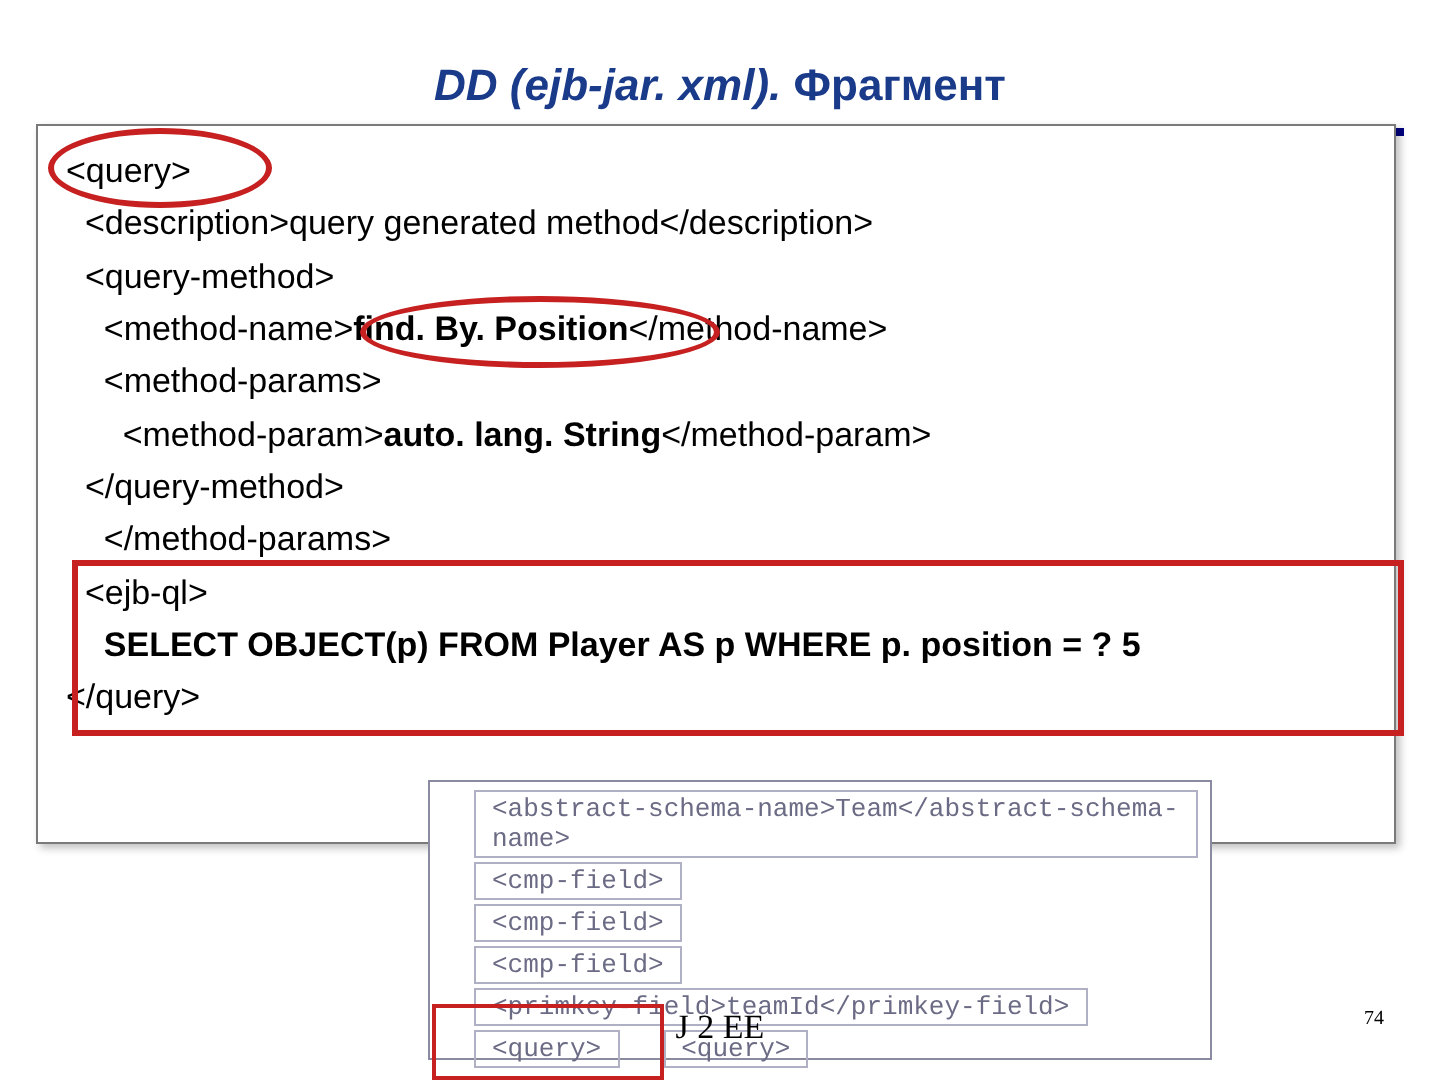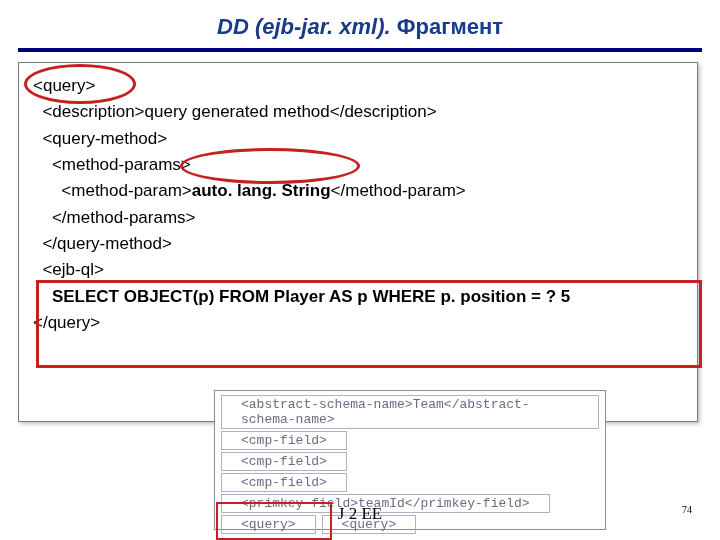--- a/index.html
+++ b/index.html
@@ -11,21 +11,21 @@
     font-family: Verdana, Geneva, sans-serif;
     position: relative;
     overflow: hidden;
   }
   .title {
     text-align: center;
     font-style: italic;
     font-weight: bold;
     color: #1a3a8a;
     font-size: 22px;
-    padding-top: 14px;
+    padding-top: 30px;
   }
   .title .frag {
     font-style: normal;
   }
   .hr-bar {
     height: 4px;
     background: #000080;
     margin: 8px 18px 0 18px;
   }
   .content-box {
@@ -83,23 +83,24 @@
     border: 1px solid #8a8aa0;
     background: #ffffff;
     font-family: "Courier New", monospace;
     font-size: 13px;
     color: #6b6b85;
     padding: 4px 6px;
     box-sizing: border-box;
   }
   .inset .row {
     border: 1px solid #b0b0c5;
-    padding: 1px 19px;
+    padding: 1px 8px;
     margin-bottom: 2px;
     display: inline-block;
+    margin-left: 16px;
   }
   .inset .row-pair {
     display: flex;
     gap: 6px;
   }
   .red-small {
     position: absolute;
     left: 216px;
     top: 502px;
     width: 112px;
@@ -132,24 +133,25 @@
 <div class="title">
   <span>DD (ejb-jar. xml).</span>
   <span class="frag">Фрагмент</span>
 </div>
 <div class="hr-bar"></div>
 
 <div class="content-box">
   <div class="line">&lt;query&gt;</div>
   <div class="line"><span>  &lt;description&gt;</span><span>query generated method</span><span>&lt;/description&gt;</span></div>
   <div class="line">  &lt;query-method&gt;</div>
+  <div class="line"><span>    &lt;method-name&gt;</span><span class="b">find. By. Position</span><span>&lt;/method-name&gt;</span></div>
   <div class="line">    &lt;method-params&gt;</div>
   <div class="line"><span>      &lt;method-param&gt;</span><span class="b">auto. lang. String</span><span>&lt;/method-param&gt;</span></div>
+  <div class="line">  &lt;/query-method&gt;</div>
   <div class="line">    &lt;/method-params&gt;</div>
-  <div class="line">  &lt;/query-method&gt;</div>
   <div class="line">  &lt;ejb-ql&gt;</div>
   <div class="line b">    SELECT OBJECT(p) FROM Player AS p WHERE p. position = ? 5</div>
   <div class="line">&lt;/query&gt;</div>
 </div>
 
 <div class="query-circle"></div>
 <div class="methodname-circle"></div>
 <div class="red-rect"></div>
 
 <div class="inset">

